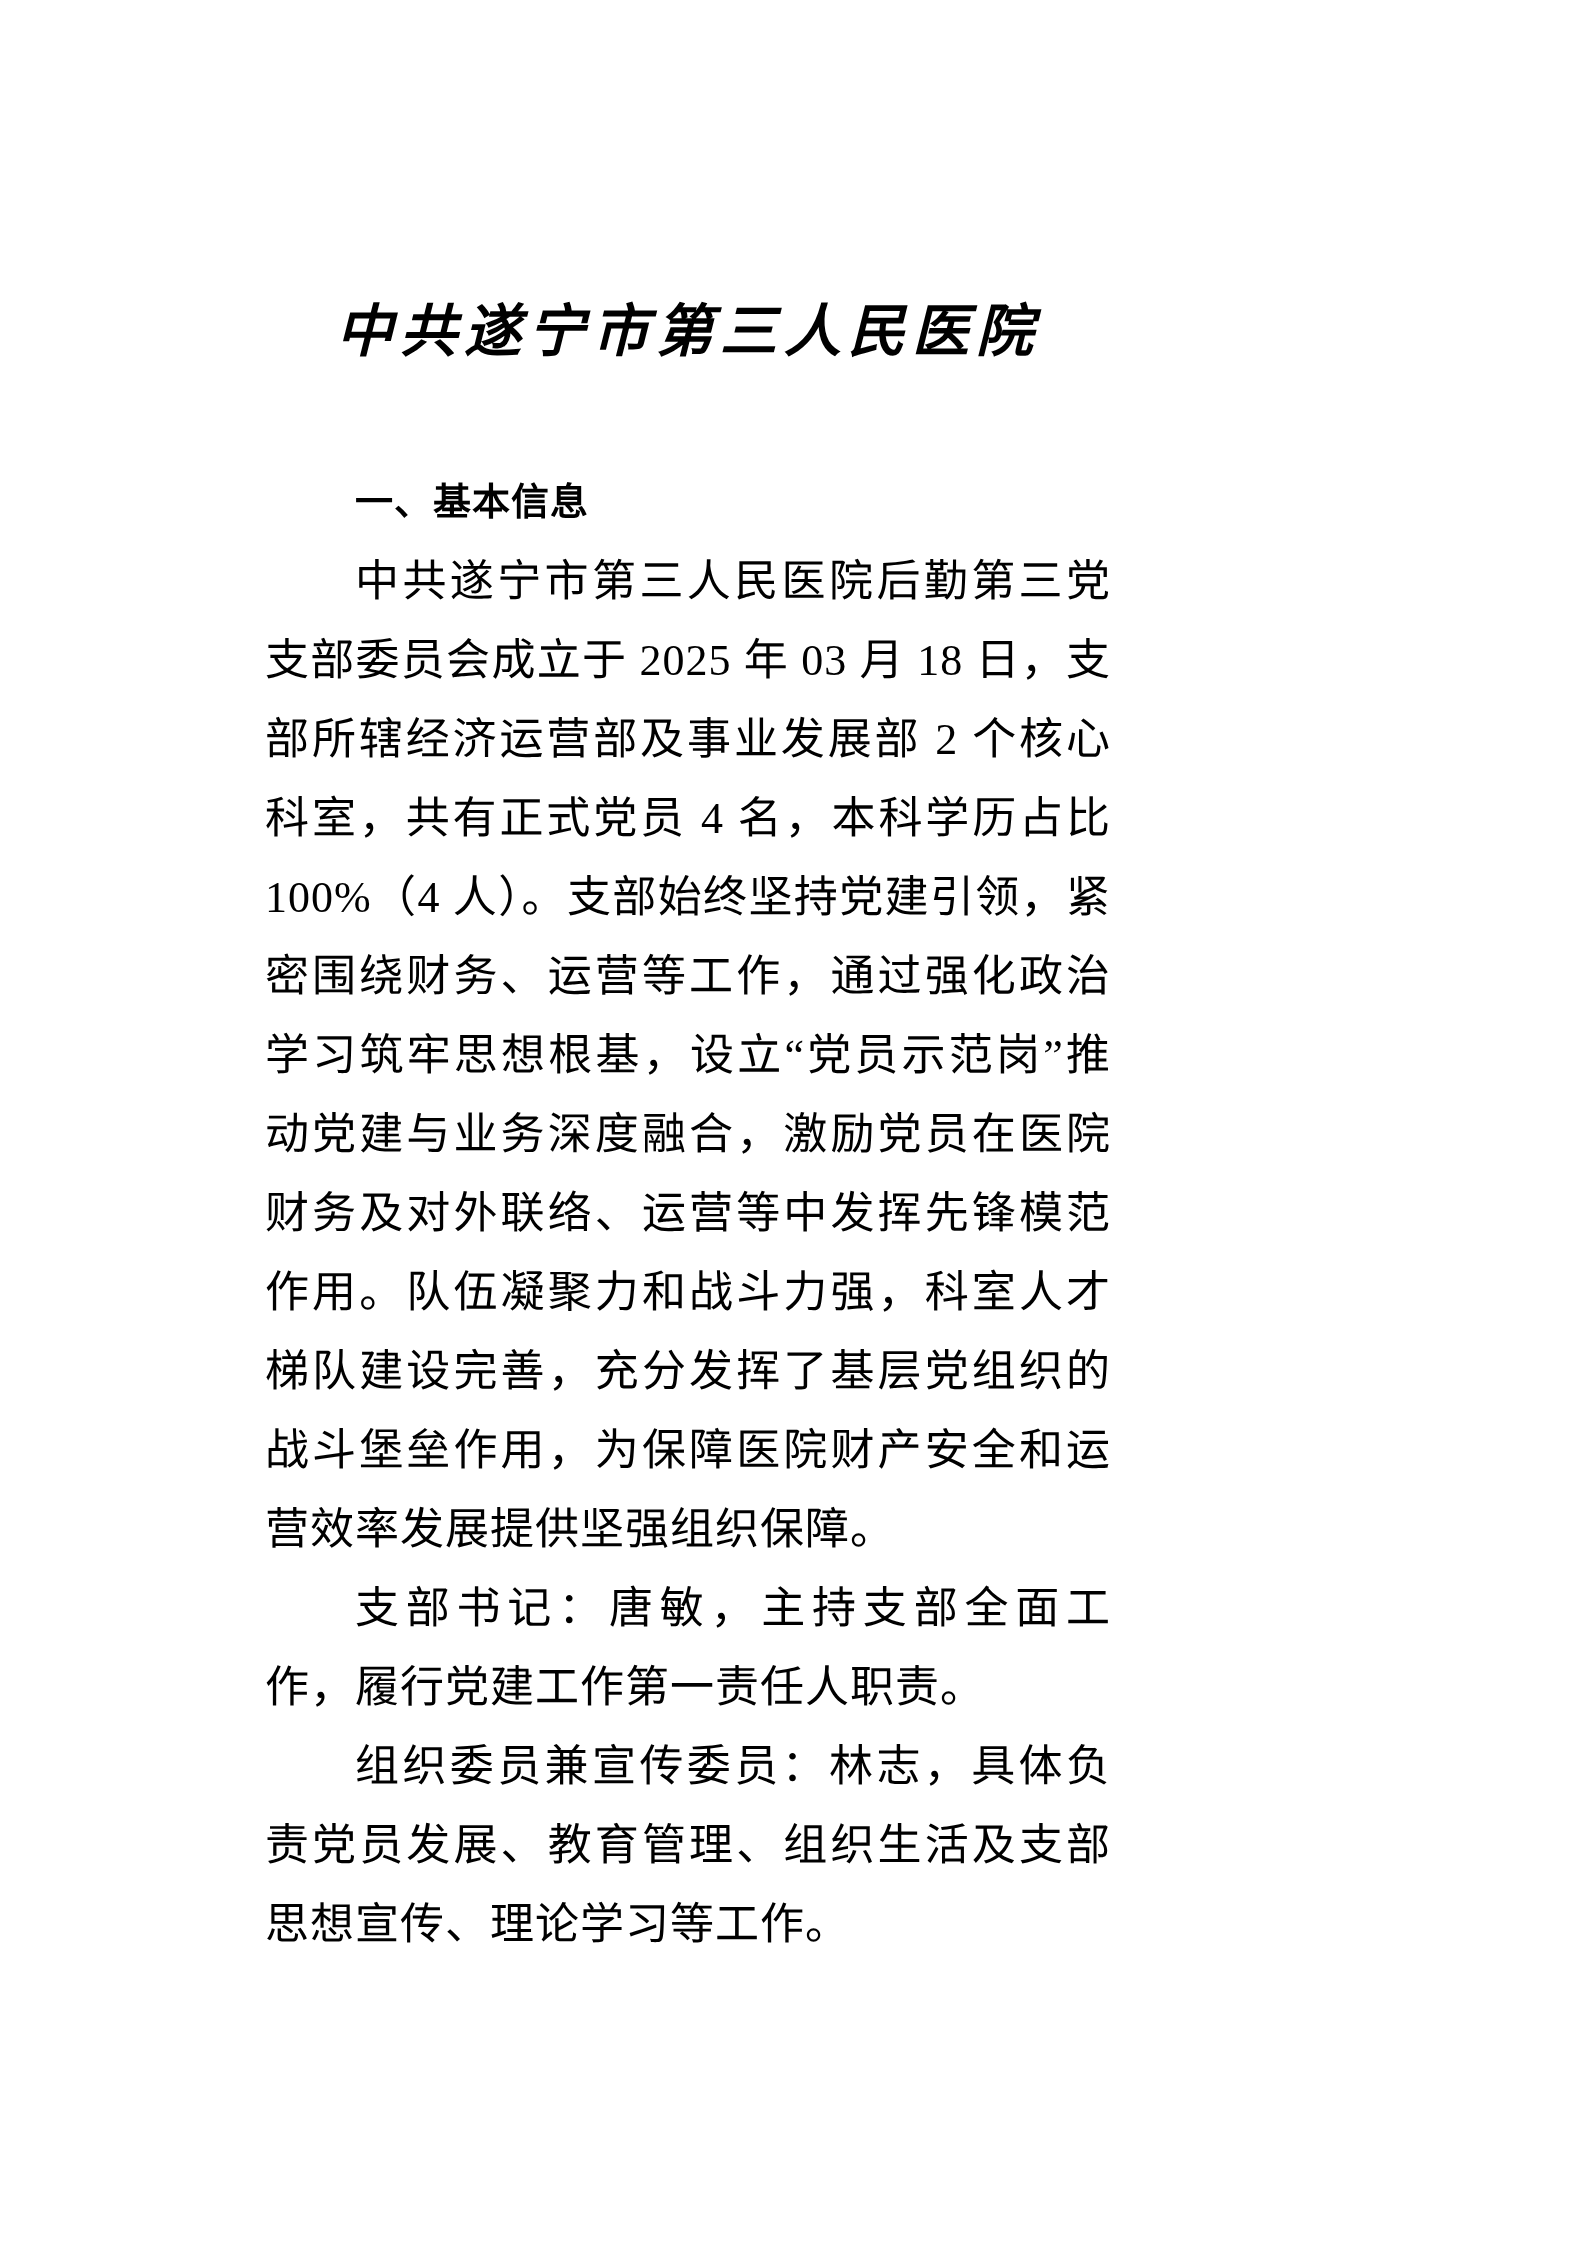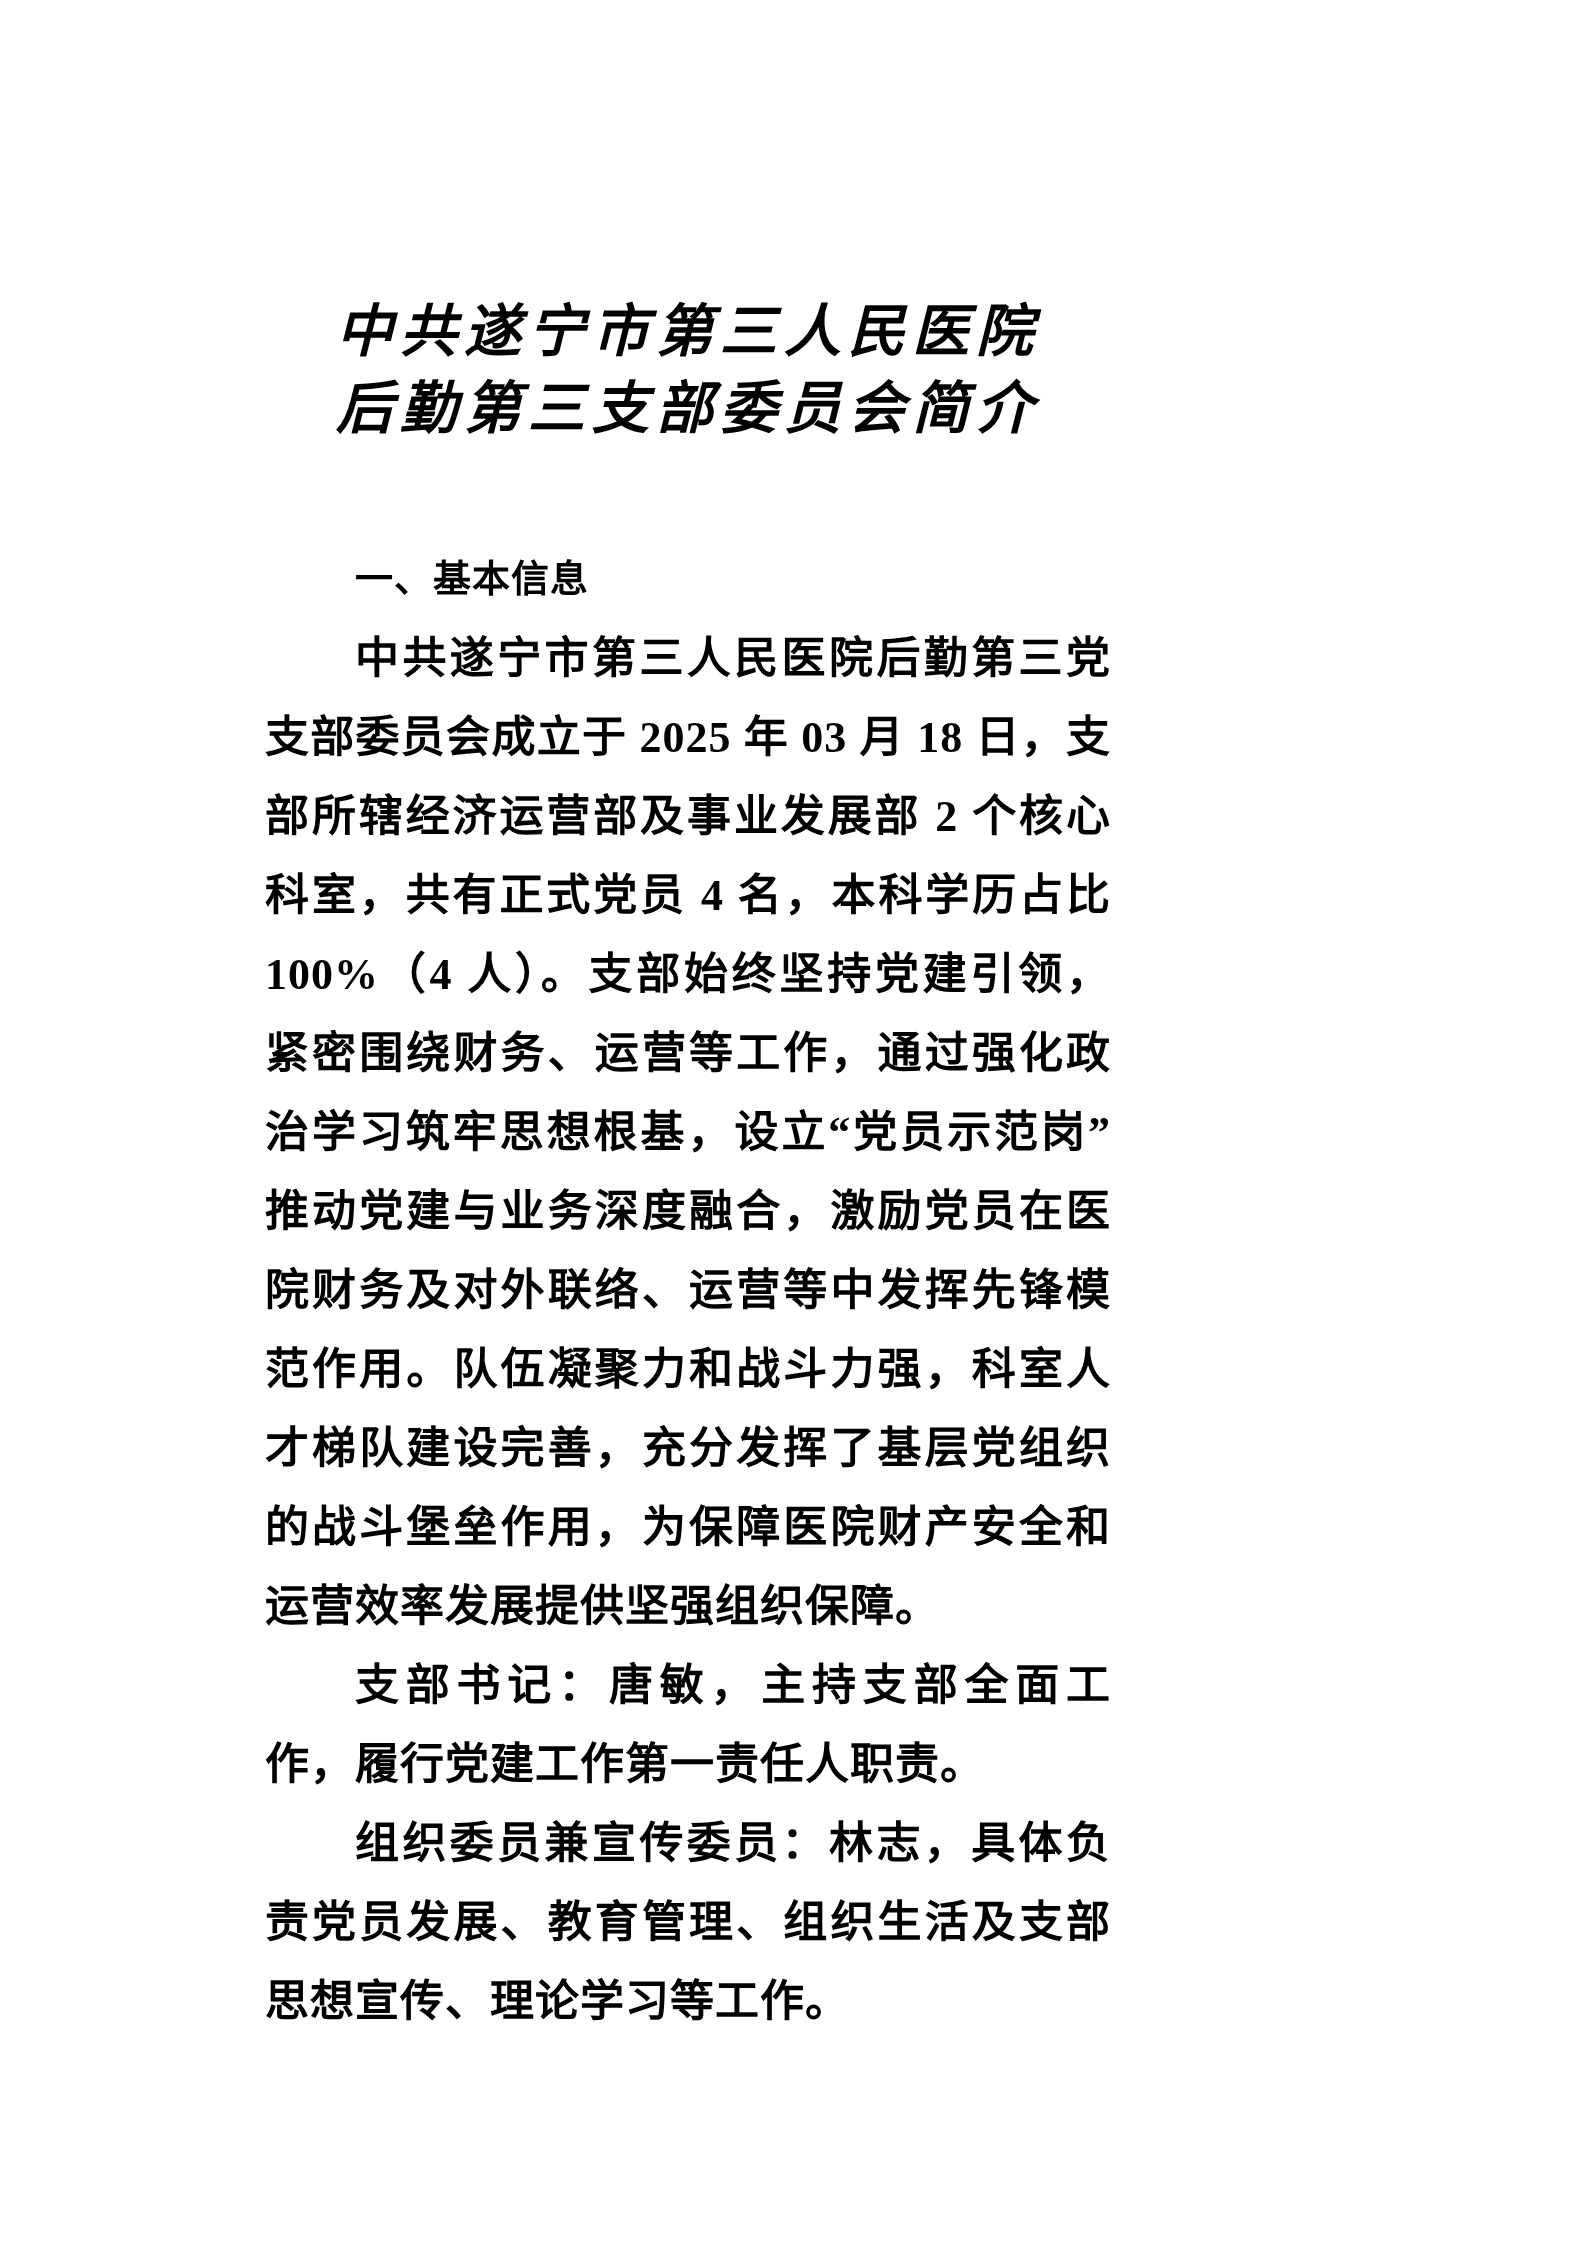--- a/index.html
+++ b/index.html
@@ -43,36 +43,35 @@
     font-family: Liberation Serif, serif;
     font-weight: bold;
     font-size: 38px;
     line-height: 79px;
     text-indent: 90px;
     letter-spacing: 1px;
   }
   .content p {
     margin: 0;
     font-family: "Liberation Serif", serif;
-    font-weight: bold;
+    font-weight: normal;
     font-size: 44px;
     line-height: 79px;
     text-indent: 90px;
     text-align: justify;
     letter-spacing: 1px;
   }
 </style>
 </head>
 <body>
 
 <div class="page">
 
   <h1 class="doc-title">
     <span class="title-line">中共遂宁市第三人民医院</span>
-    <span class="title-line">后勤第三支部委员会简介</span>
   </h1>
 
   <div class="content">
 
     <h2>一、基本信息</h2>
 
     <p>中共遂宁市第三人民医院后勤第三党支部委员会成立于 2025 年 03 月 18 日，支部所辖经济运营部及事业发展部 2 个核心科室，共有正式党员 4 名，本科学历占比 100%（4 人）。支部始终坚持党建引领，紧密围绕财务、运营等工作，通过强化政治学习筑牢思想根基，设立“党员示范岗”推动党建与业务深度融合，激励党员在医院财务及对外联络、运营等中发挥先锋模范作用。队伍凝聚力和战斗力强，科室人才梯队建设完善，充分发挥了基层党组织的战斗堡垒作用，为保障医院财产安全和运营效率发展提供坚强组织保障。</p>
 
 
     <p>支部书记：唐敏，主持支部全面工作，履行党建工作第一责任人职责。</p>

